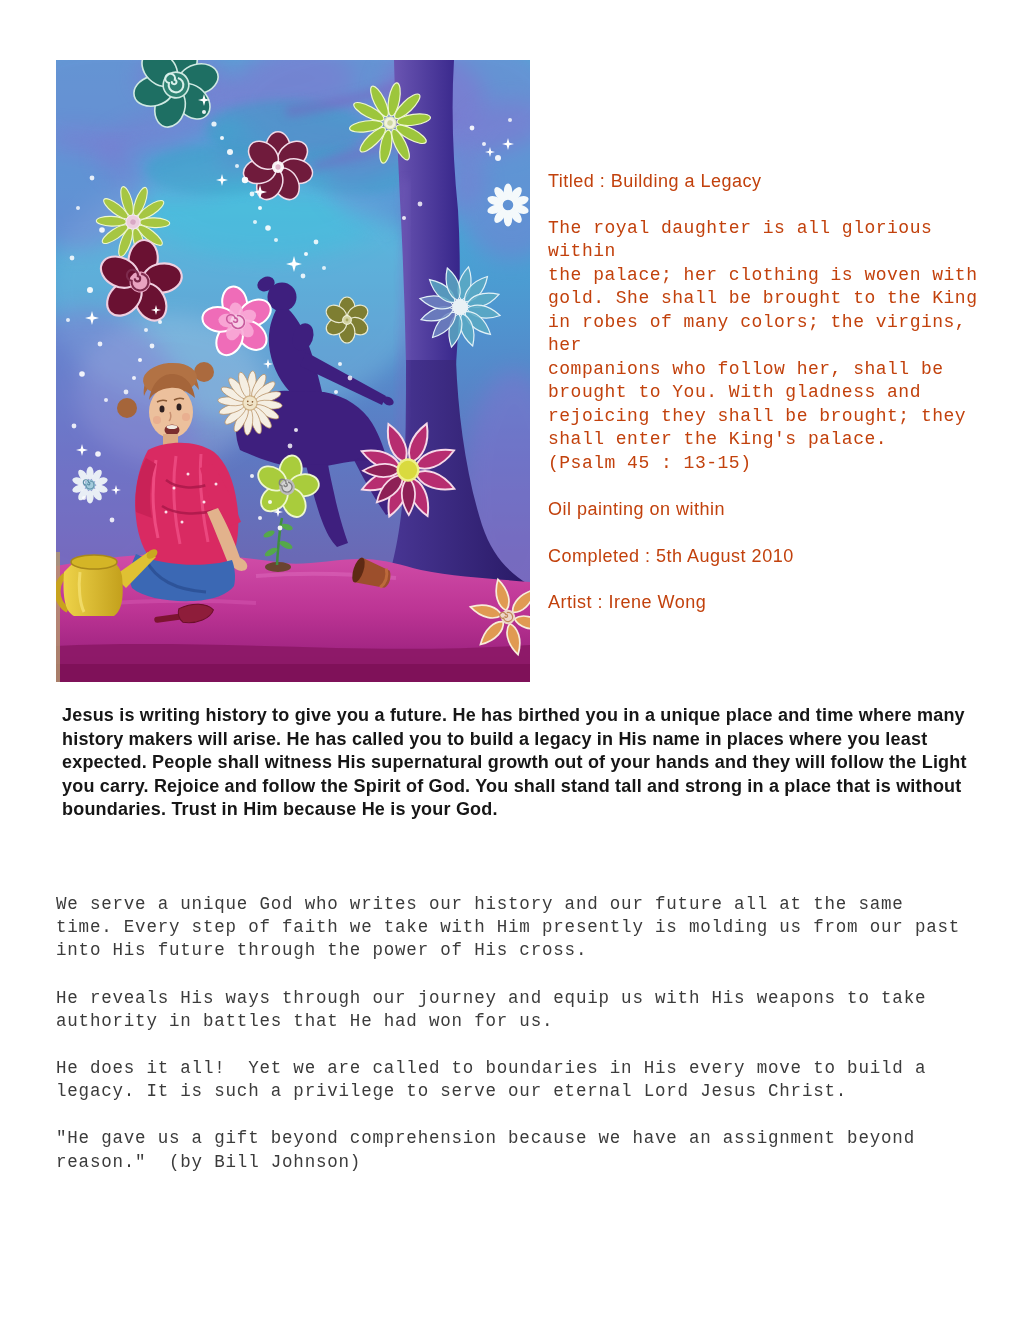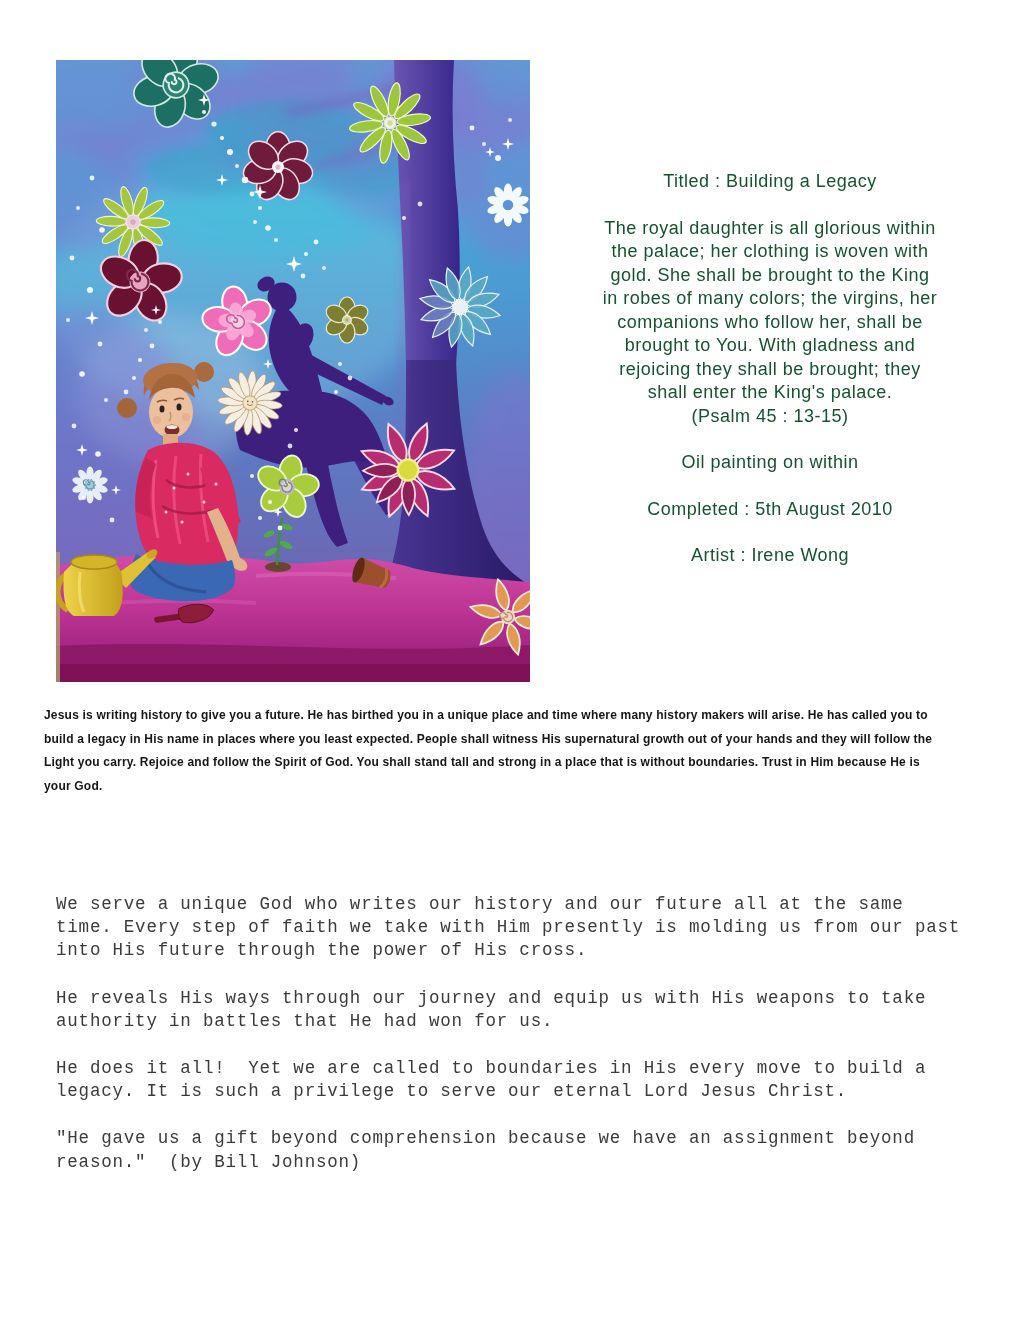--- a/index.html
+++ b/index.html
@@ -1,23 +1,23 @@
 <!DOCTYPE html>
 <html><head>
 <meta charset="utf-8">
 <style>
   html,body{margin:0;padding:0;background:#ffffff;}
   body{width:1020px;height:1338px;position:relative;font-family:"Liberation Sans","DejaVu Sans",sans-serif;}
   .painting{position:absolute;left:56px;top:60px;width:474px;height:622px;}
   .painting svg{display:block;width:474px;height:622px;}
-  .caption{position:absolute;left:548px;top:170px;width:444px;text-align:center;color:#14532d;font-size:18px;line-height:23.5px;letter-spacing:0.5px;}
+  .caption{position:absolute;left:548px;top:170px;width:444px;color:#c2410c;font-size:18px;line-height:23.5px;letter-spacing:0.5px;}
   .caption .title{margin:0 0 23px 0;}
-  .caption .scripture{white-space:pre-wrap;margin:0;}
+  .caption .scripture{white-space:pre-wrap;margin:0;font-family:Liberation Mono, monospace;}
   .caption .meta{margin:23px 0 0 0;}
-  .message{position:absolute;left:44px;top:704px;width:905px;font-weight:bold;color:#161616;font-size:12px;line-height:23.5px;letter-spacing:0.2px;}
+  .message{position:absolute;left:62px;top:704px;width:905px;font-weight:bold;color:#161616;font-size:18px;line-height:23.5px;letter-spacing:0.2px;}
   .body-copy{position:absolute;left:56px;top:893px;width:915px;color:#3b3b3b;font-size:17.5px;line-height:23.2px;letter-spacing:0.8px;}
   .body-copy .para{margin:0 0 24px 0;white-space:pre-wrap;font-family:Liberation Mono, monospace;}
 </style>
 </head>
 <body>
 
 <div class="painting">
 <svg viewBox="0 0 474 622" xmlns="http://www.w3.org/2000/svg">
   <defs>
     <linearGradient id="sky" x1="0" y1="0" x2="0" y2="1">

